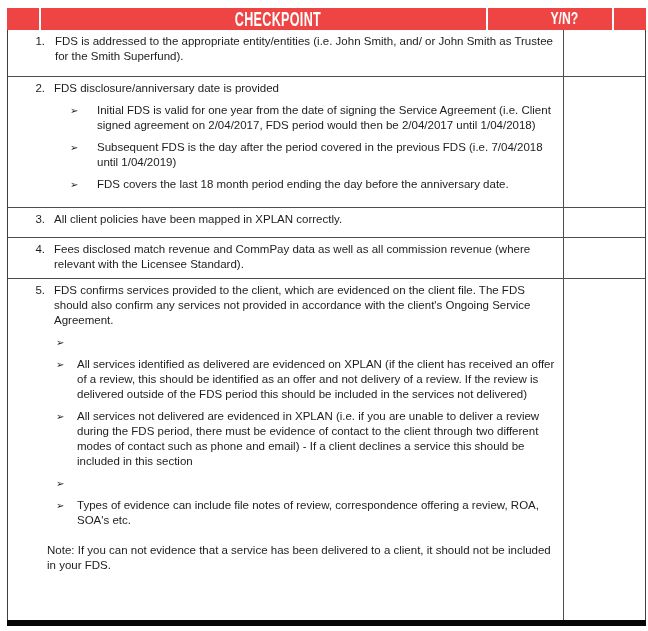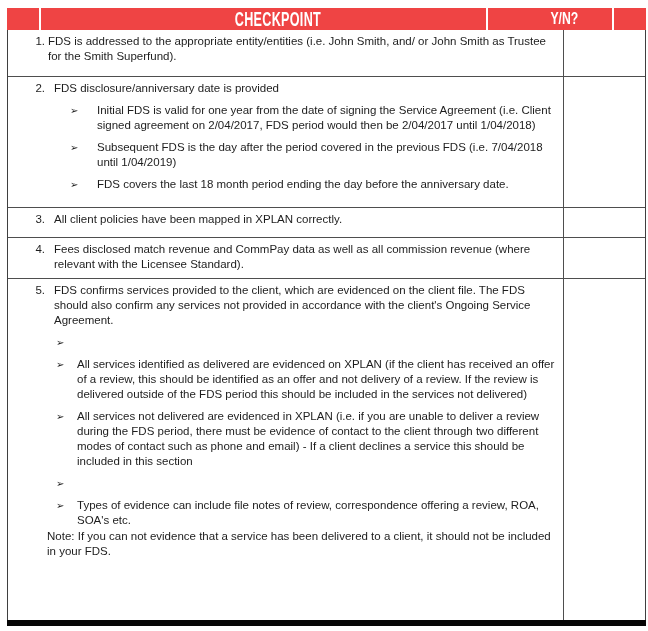--- a/index.html
+++ b/index.html
@@ -40,34 +40,34 @@
   .cell-yn{width:81.5px;flex:none;background:#ffffff;}
   .r1{height:47px;}
   .r2{height:131px;}
   .r3{height:30px;}
   .r4{height:41px;}
   .r5{height:341px;}
 
   .num-para{display:flex;}
   .num{width:37px;flex:none;text-align:right;}
   .num-para .txt{flex:1;min-width:0;margin-left:9px;}
-  .num-para .txt.indent-extra{margin-left:3px;}
+  .num-para .txt.indent-extra{margin-left:10px;}
 
   .bullet{display:flex;margin-top:7px;}
   .bullet .arrow{
     flex:none;font-family:"DejaVu Sans", sans-serif;
     font-size:10px;line-height:15px;color:#1d1d1d;
   }
   .bullet.deep{padding-left:62px;}
   .bullet.deep .arrow{width:27px;}
   .bullet.shallow{padding-left:48px;}
   .bullet.shallow .arrow{width:21px;}
   .bullet .txt{flex:1;min-width:0;}
 
-  .note-para{margin-top:1px;margin-left:39px;}
+  .note-para{margin-top:15px;margin-left:39px;}
 
   
   .bottom-bar{height:6px;background:#060606;}
 </style>
 </head>
 <body>
 
 <div class="page">
   <div class="table">
 

